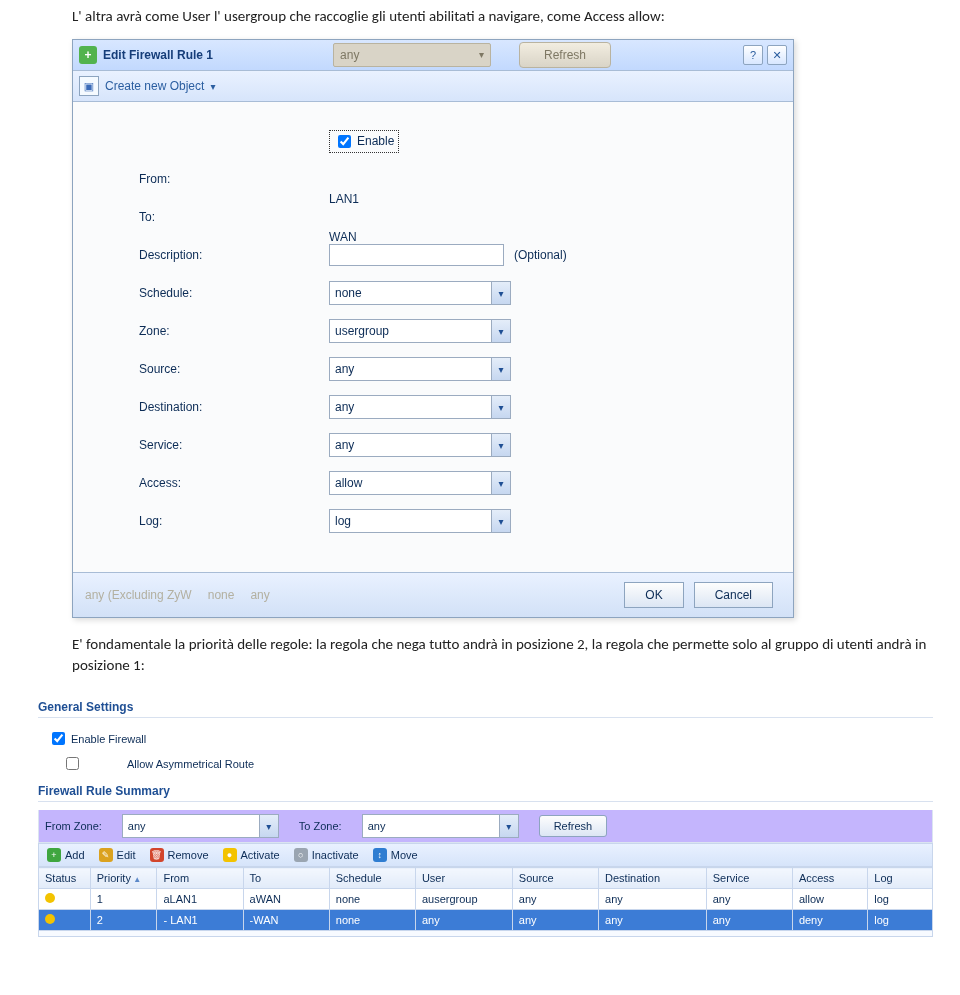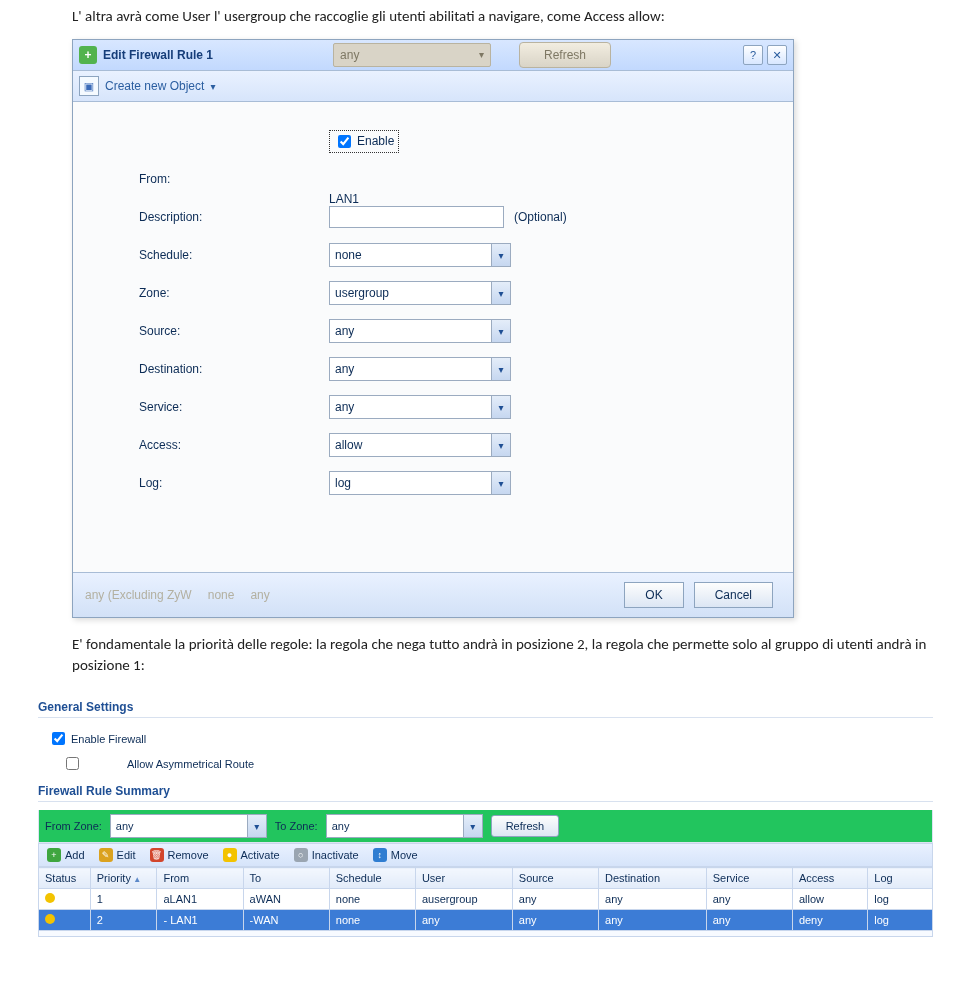--- a/index.html
+++ b/index.html
@@ -27,21 +27,21 @@
   .chkwrap{border:1px dotted #333;padding:1px 4px;display:inline-flex;align-items:center;}
   .chkwrap input{margin-right:6px;}
   .dlg-foot{display:flex;align-items:center;justify-content:flex-start;height:44px;background:linear-gradient(#e9f1ff,#d2e1f7);border-top:1px solid #a8bcd6;padding:0 20px 0 12px;}
   .ghostbar{flex:1;display:flex;align-items:center;gap:16px;color:#b3b0a1;}
   .btn{height:26px;padding:0 20px;border:1px solid #8da4bf;border-radius:0;background:linear-gradient(#fdfdfd,#dce6f4);color:#0c2c56;margin-left:10px;cursor:pointer;font-family:inherit;font-size:12px;}
   
   .panel{margin:10px 0 14px 38px;width:895px;font-family:Tahoma,Arial,sans-serif;font-size:11px;color:#0c2c56;}
   .bluehdr{color:#1f4f94;font-weight:bold;font-size:12px;padding:8px 0 3px 0;border-bottom:1px solid #d8e1ef;margin-bottom:8px;}
   .setrow{display:flex;align-items:center;padding:3px 6px 3px 10px;}
   .setrow input[type=checkbox]{margin-right:6px;}
-  .filterbar{display:flex;align-items:center;gap:8px;padding:4px 6px;background:#22c55e;border:1px solid #dbe4f1;border-top:none;}
+  .filterbar{display:flex;align-items:center;gap:20px;padding:4px 6px;background:#c4b5fd;border:1px solid #dbe4f1;border-top:none;}
   .filterbar .lab{white-space:nowrap;}
   .btn-s{height:22px;padding:0 14px;border:1px solid #8da4bf;border-radius:3px;background:linear-gradient(#fdfdfd,#dce6f4);color:#0c2c56;cursor:pointer;font-family:inherit;font-size:11px;}
   .toolbar{display:flex;align-items:center;gap:14px;padding:4px 8px;background:linear-gradient(#e9f1ff,#d6e4fa);border:1px solid #c8d6ec;}
   .tbtn{display:inline-flex;align-items:center;gap:4px;color:#0c2c56;cursor:pointer;}
   .tico{width:14px;height:14px;border-radius:3px;display:inline-flex;align-items:center;justify-content:center;font-size:9px;color:#fff;}
   .ico-add{background:#3fa63f;}
   .ico-edit{background:#dba21f;}
   .ico-rem{background:#d2452c;}
   .ico-act{background:#f3c300;}
   .ico-inact{background:#9aa5b1;}
@@ -78,20 +78,24 @@
     <div class="dlg-row">
       <span class="lab"></span>
       <span class="chkwrap">
         <input type="checkbox" checked="" style="">
         <span>Enable</span>
       </span>
     </div>
     <div class="dlg-row">
         <span class="lab">From:</span>
         <span class="val">LAN1</span>
+      </div>
+    <div class="dlg-row">
+        <span class="lab">To:</span>
+        <span class="val">WAN</span>
       </div>
     <div class="dlg-row">
       <span class="lab">Description:</span>
       <input class="txtfield" value="" style="">
       <span class="opt">(Optional)</span>
     </div>
     <div class="dlg-row">
         <span class="lab">Schedule:</span>
         <span class="dd">
           <span>none</span>

